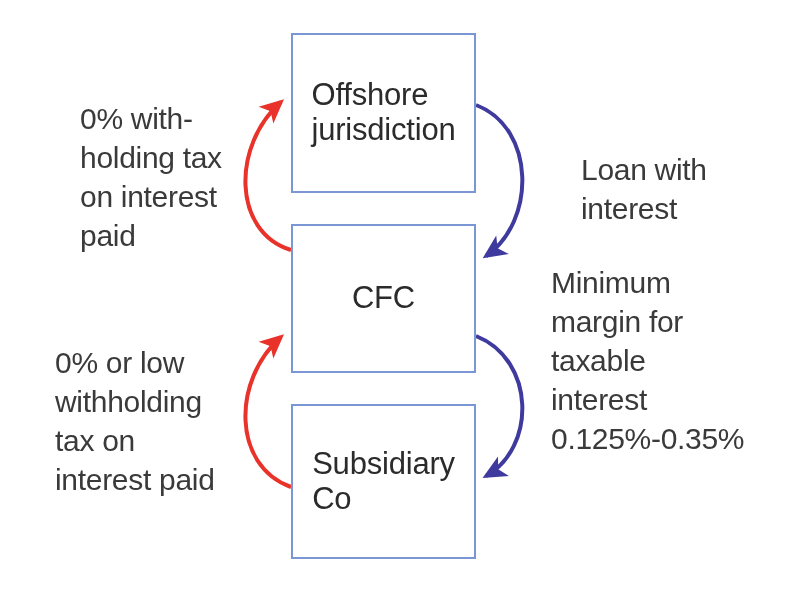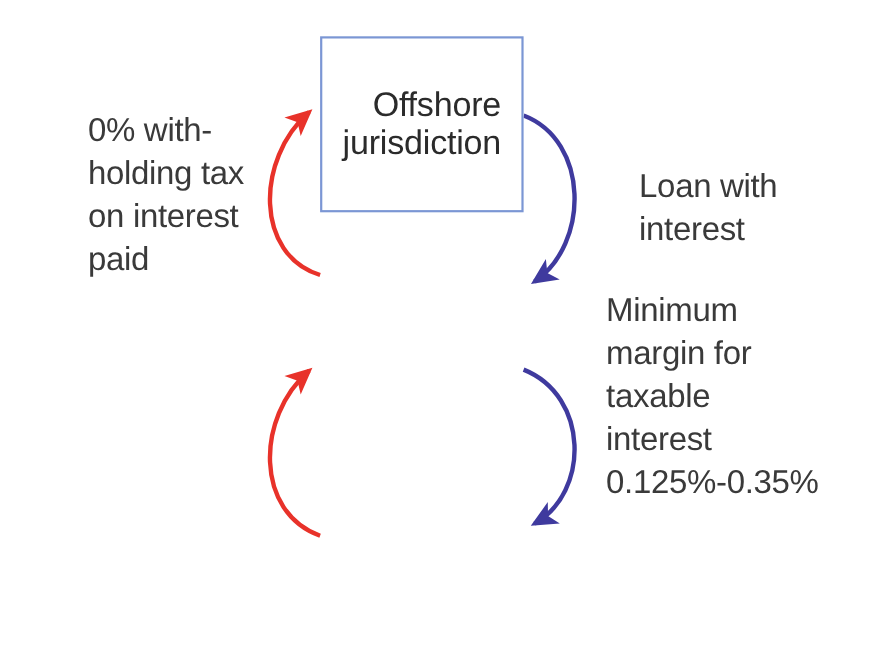--- a/index.html
+++ b/index.html
@@ -18,21 +18,21 @@
 
   
   .entity-box {
     position: absolute;
     box-sizing: border-box;
     background: #ffffff;
     border: 2px solid #7b96d4;
     display: flex;
     align-items: center;
     justify-content: center;
-    text-align: right;
+    text-align: left;
   }
   .entity-label {
     font-size: 31px;
     line-height: 1.12;
     color: #2b2b2b;
     letter-spacing: -0.2px;
     white-space: pre-line;
     padding: 0 6px;
   }
 
@@ -94,27 +94,38 @@
     <g>
       <path d="M 476,336 C 536,360 536,448 486,476" fill="none" stroke="#3f3a9e" stroke-width="4" marker-end="url(#head-blue)"></path>
     </g>
   </svg>
 
   <div class="entity-box" id="box-offshore">
     <span class="entity-label">Offshore
 jurisdiction</span>
   </div>
 
+  <div class="entity-box" id="box-cfc">
+    <span class="entity-label">CFC</span>
+  </div>
 
+  <div class="entity-box" id="box-subsidiary">
+    <span class="entity-label">Subsidiary
+Co</span>
+  </div>
 
   <div class="note" id="note-left-top">0% with-
 holding tax
 on interest
 paid</div>
 
+  <div class="note" id="note-left-bottom">0% or low
+withholding
+tax on
+interest paid</div>
 
   <div class="note" id="note-right-top">Loan with
 interest</div>
 
   <div class="note" id="note-right-bottom">Minimum
 margin for
 taxable
 interest
 0.125%-0.35%</div>
 

